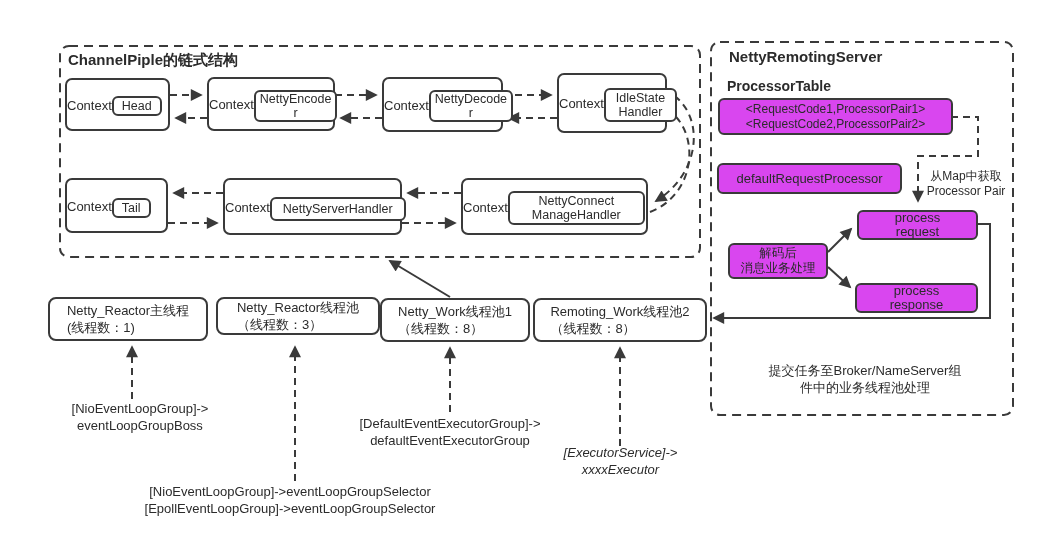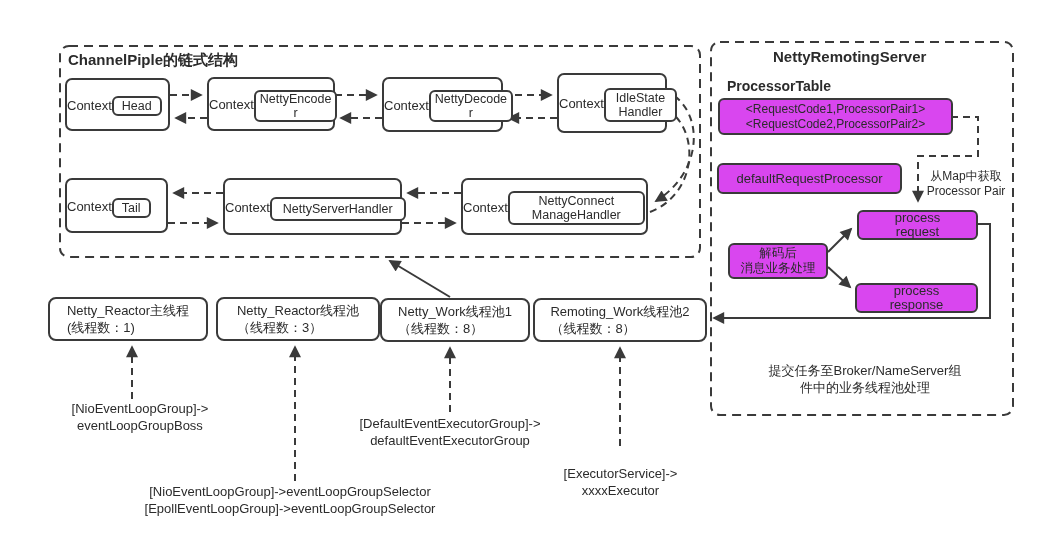--- a/index.html
+++ b/index.html
@@ -109,48 +109,48 @@
   <div class="ctx" style="left:223px;top:178px;width:179px;height:57px;">
     <div class="ctx-label">Context</div>
     <div class="inner" style="margin-top:2px;padding:3px 11px;">NettyServerHandler</div>
   </div>
   <div class="ctx" style="left:461px;top:178px;width:187px;height:57px;">
     <div class="ctx-label">Context</div>
     <div class="inner" style="padding:1px 22px;">NettyConnect
 ManageHandler</div>
   </div>
 
-  <div class="title" style="left:729px;top:48px;margin-left:44px;">NettyRemotingServer</div>
+  <div class="title" style="left:729px;top:48px;">NettyRemotingServer</div>
   <div class="subtitle" style="left:727px;top:78px;">ProcessorTable</div>
 
   <div class="sbox small" style="left:718px;top:98px;width:235px;height:37px;">&lt;RequestCode1,ProcessorPair1&gt;
 &lt;RequestCode2,ProcessorPair2&gt;</div>
   <div class="sbox" style="left:717px;top:163px;width:185px;height:31px;">defaultRequestProcessor</div>
   <div class="note small" style="left:914px;top:169px;width:104px;">从Map中获取
 Processor Pair</div>
   <div class="sbox" style="left:728px;top:243px;width:100px;height:36px;font-size:12.5px;line-height:15px;">解码后
 消息业务处理</div>
   <div class="sbox" style="left:857px;top:210px;width:121px;height:30px;">process
 request</div>
   <div class="sbox" style="left:855px;top:283px;width:123px;height:30px;">process
 response</div>
   <div class="note" style="left:737px;top:362px;width:256px;">提交任务至Broker/NameServer组
 件中的业务线程池处理</div>
 
   <div class="tbox" style="left:48px;top:297px;width:160px;height:44px;">Netty_Reactor主线程
 (线程数：1)</div>
-  <div class="tbox" style="left:216px;top:297px;width:164px;height:44px;">Netty_Reactor线程池
+  <div class="tbox" style="left:216px;top:297px;width:164px;height:38px;">Netty_Reactor线程池
 （线程数：3）</div>
   <div class="tbox" style="left:380px;top:298px;width:150px;height:44px;">Netty_Work线程池1
 （线程数：8）</div>
   <div class="tbox" style="left:533px;top:298px;width:174px;height:44px;">Remoting_Work线程池2
 （线程数：8）</div>
 
   <div class="note" style="left:55px;top:400px;width:170px;">[NioEventLoopGroup]-&gt;
 eventLoopGroupBoss</div>
   <div class="note" style="left:100px;top:483px;width:380px;">[NioEventLoopGroup]-&gt;eventLoopGroupSelector
 [EpollEventLoopGroup]-&gt;eventLoopGroupSelector</div>
   <div class="note" style="left:340px;top:415px;width:220px;">[DefaultEventExecutorGroup]-&gt;
 defaultEventExecutorGroup</div>
-  <div class="note" style="left:548px;top:465px;width:145px;">[ExecutorService]-&gt;
+  <div class="note" style="left:548px;top:444px;width:145px;font-style:italic;">[ExecutorService]-&gt;
 xxxxExecutor</div>
 
 </div>
 
 </body></html>

